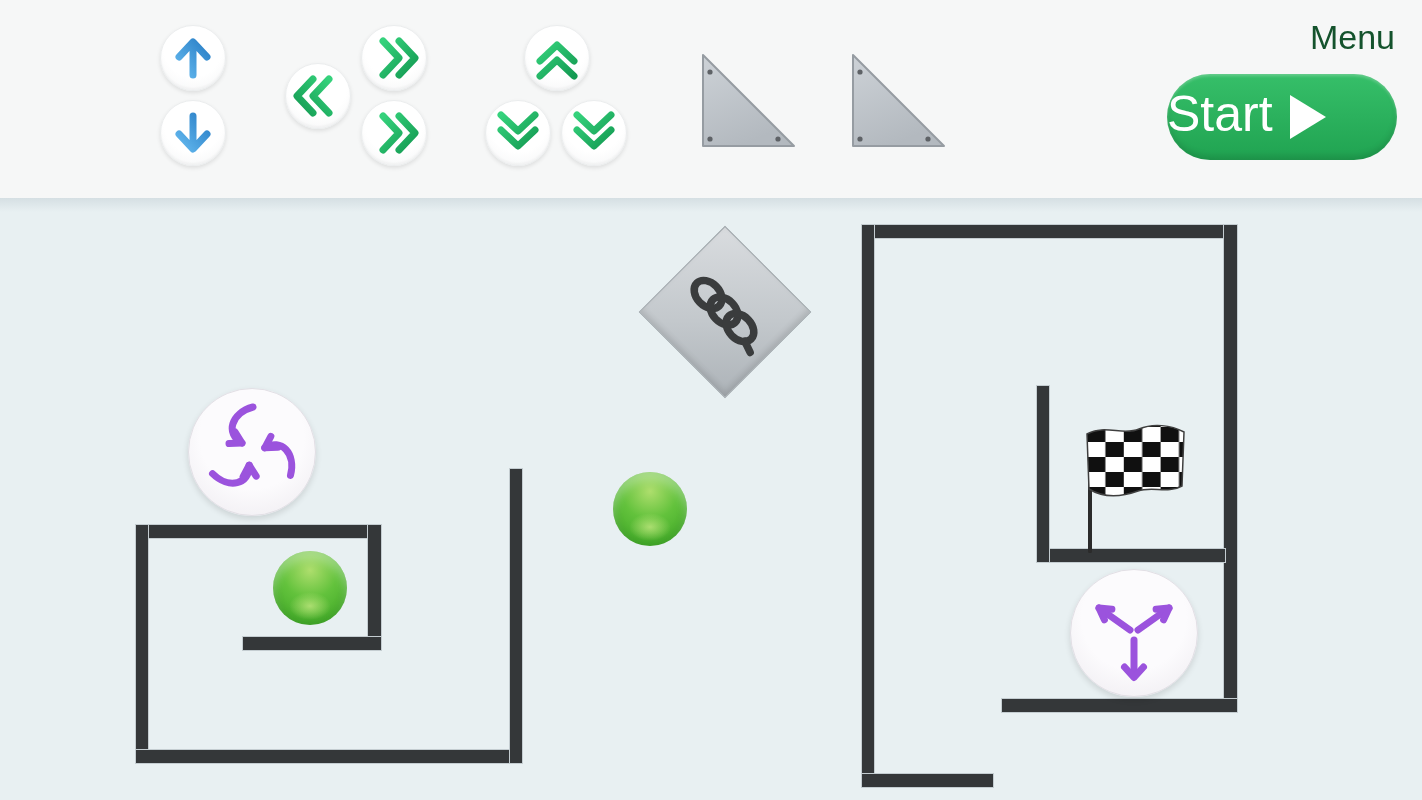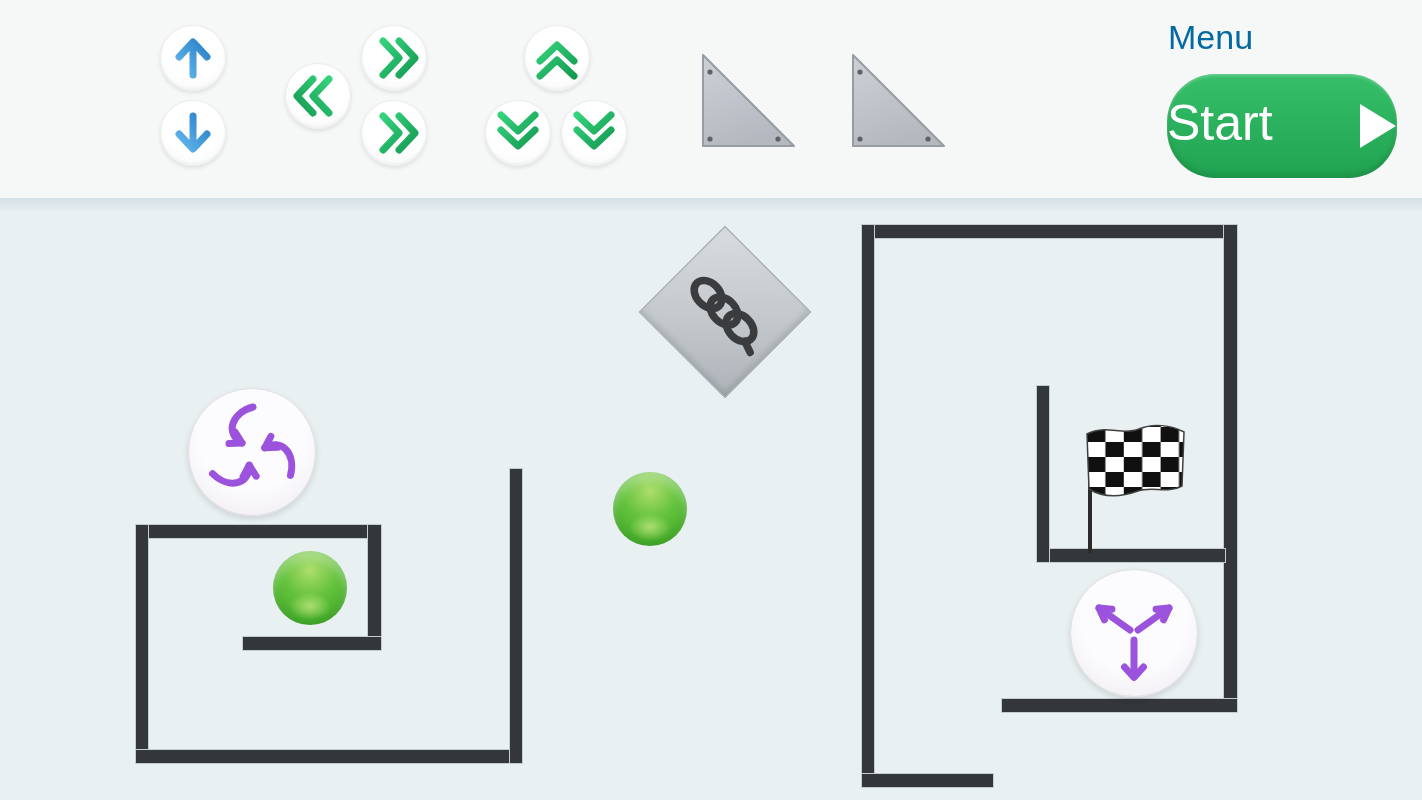--- a/index.html
+++ b/index.html
@@ -18,27 +18,27 @@
     border:1px solid #ebedee;
     box-shadow:0 2px 4px rgba(0,0,0,.10), inset 0 -2px 2px rgba(0,0,0,.03);
     display:flex;align-items:center;justify-content:center;cursor:pointer;
   }
   .b-up{left:160px;top:25px}      .b-down{left:160px;top:100px}
   .b-left{left:285px;top:63px}    .b-right1{left:361px;top:25px}
   .b-right2{left:361px;top:100px} .b-dup{left:524px;top:25px}
   .b-ddown1{left:485px;top:100px} .b-ddown2{left:561px;top:100px}
   .tri{position:absolute;top:52px;width:97px;height:97px;cursor:pointer;}
   .tri1{left:700px}.tri2{left:850px}
-  .menu-btn{position:absolute;left:1168px;top:18px;width:227px;text-align:left;
-    font-size:34px;color:#0369a1;cursor:pointer;}
+  .menu-btn{position:absolute;left:1168px;top:18px;width:227px;text-align:right;
+    font-size:34px;color:#14532d;cursor:pointer;}
   .start-btn{
-    position:absolute;left:1167px;top:74px;width:230px;height:104px;border-radius:48px;
+    position:absolute;left:1167px;top:74px;width:230px;height:86px;border-radius:48px;
     background:linear-gradient(#36bf69,#20a351);
     box-shadow:inset 0 2px 3px rgba(255,255,255,.25), inset 0 -4px 6px rgba(0,0,0,.12);
-    display:flex;align-items:center;justify-content:space-between;gap:16px;cursor:pointer;
+    display:flex;align-items:center;justify-content:flex-start;gap:16px;cursor:pointer;
   }
   .start-label{color:#ffffff;font-size:50px;line-height:1;padding-bottom:6px;}
   
   .stage{position:absolute;left:0;top:0;width:1422px;height:800px;}
   .wall{position:absolute;background:#343739;box-shadow:0 0 0 1px #c4cdd1;z-index:1;}
   .obj{position:absolute;z-index:2;}
   .ball{
     width:74px;height:74px;border-radius:50%;
     background:radial-gradient(circle at 50% 26%, #aede6d 0%, #63c23c 42%, #46ad2b 80%, #3da028 100%);
     box-shadow:inset 0 8px 10px rgba(255,255,255,.35), inset 0 -3px 8px rgba(0,70,0,.15);

